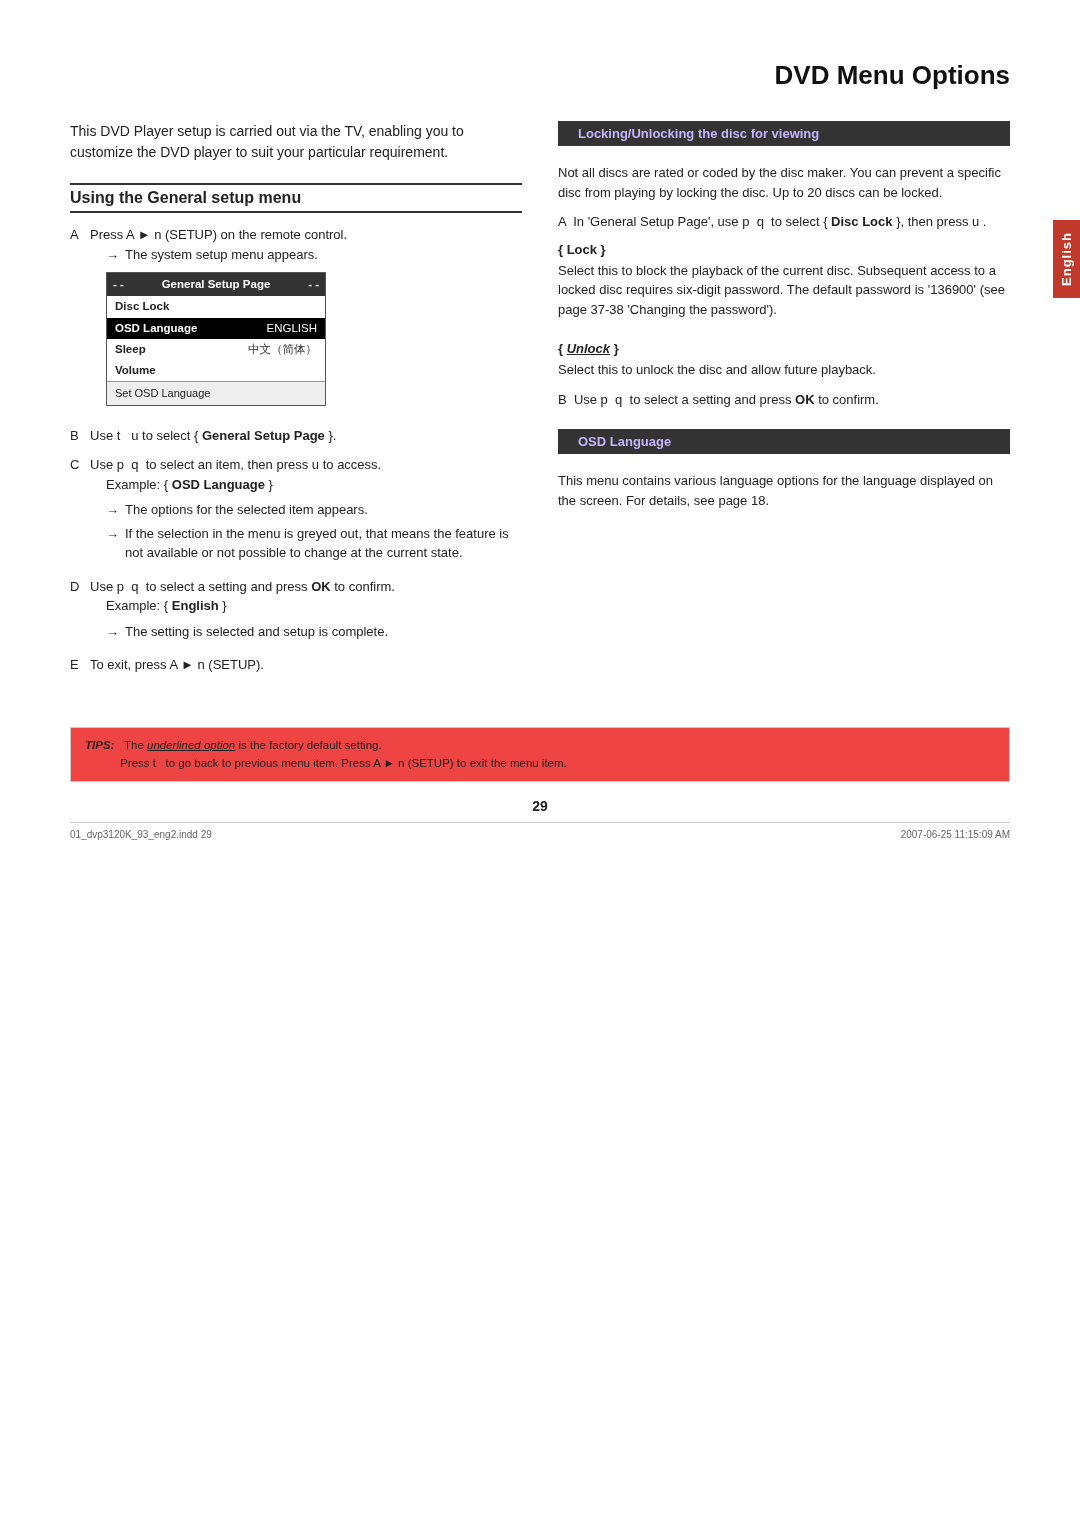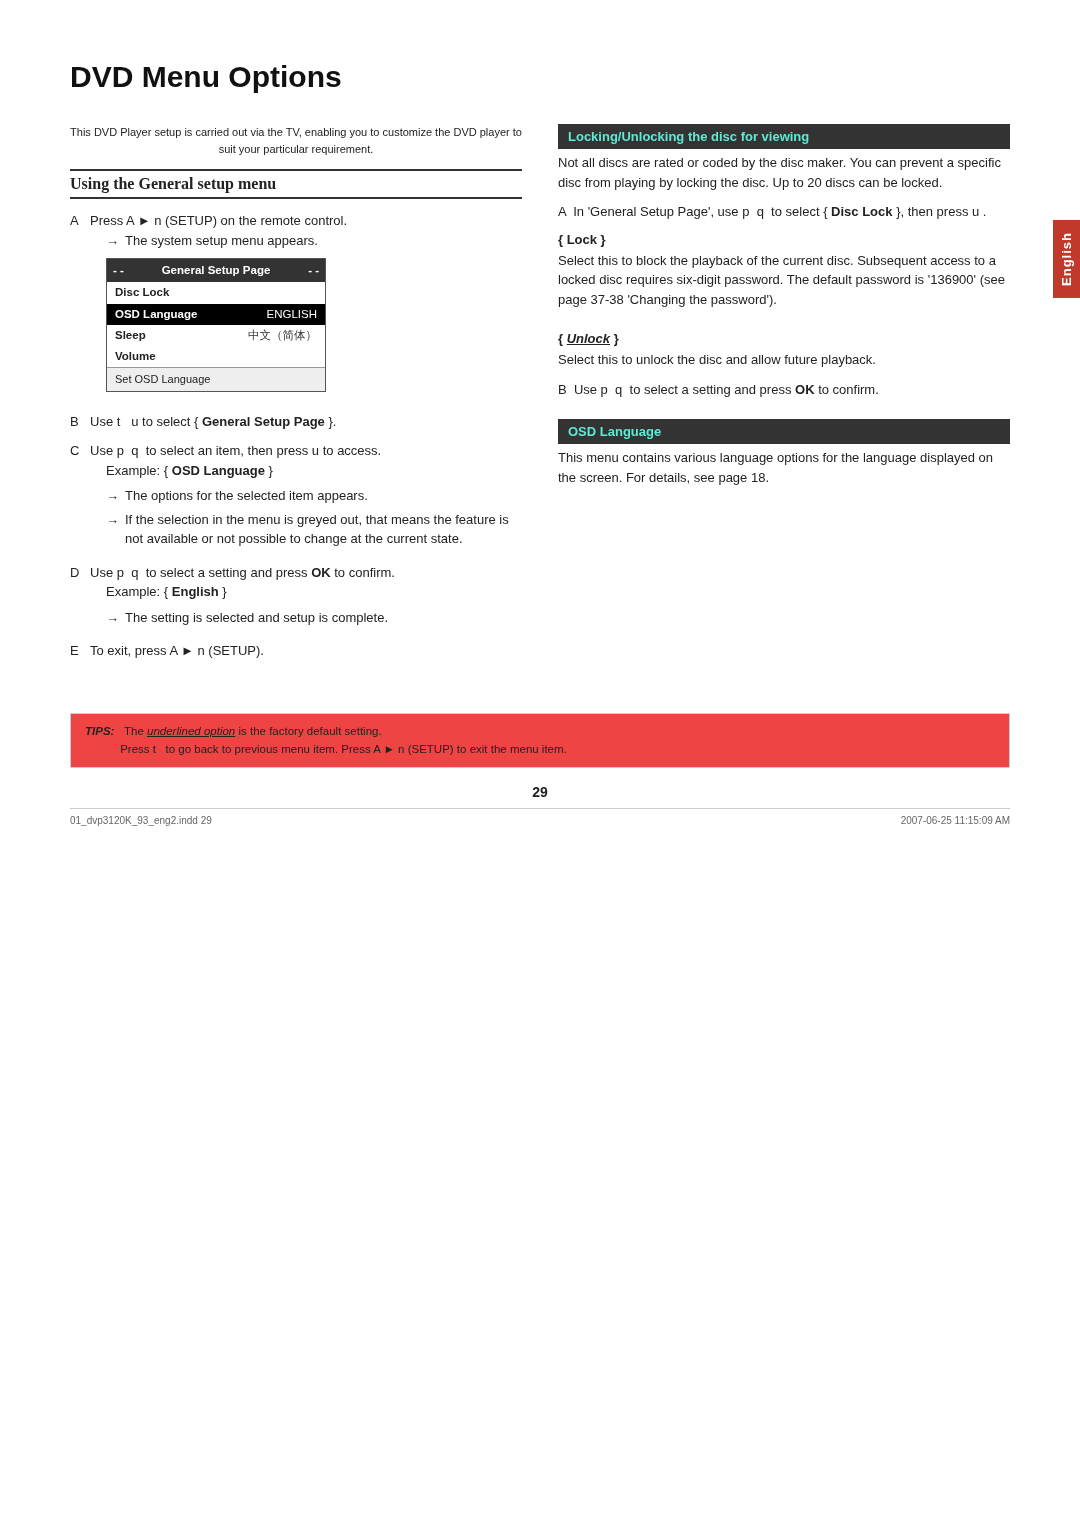--- a/index.html
+++ b/index.html
@@ -15,22 +15,22 @@
 
     .page-container {
       width: 1080px;
       min-height: 1527px;
       padding: 60px 70px 40px 70px;
       position: relative;
     }
 
     
     .page-title {
-      text-align: left;
-      font-size: 30px;
+      text-align: right;
+      font-size: 26px;
       font-weight: bold;
       margin-bottom: 30px;
       color: #111;
     }
 
     
     .two-col {
       display: flex;
       gap: 36px;
       margin-top: 0;
@@ -63,29 +63,27 @@
     }
 
     
     .section-heading {
       font-size: 16px;
       font-weight: bold;
       border-bottom: 2px solid #333;
       border-top: 2px solid #333;
       padding: 4px 0;
       margin-bottom: 12px;
-      font-family: Liberation Serif, serif;
     }
 
     
     .intro-text {
-      font-size: 11px;
+      font-size: 14px;
       line-height: 1.5;
-      margin-bottom: 12px;
-      text-align: center;
+      margin-bottom: 20px;
     }
 
     
     .steps-list {
       list-style: none;
       margin-bottom: 12px;
     }
 
     .steps-list li {
       margin-bottom: 10px;
@@ -150,25 +148,25 @@
     .setup-menu-footer {
       padding: 3px 8px;
       font-size: 11px;
       border-top: 1px solid #999;
       background: #eee;
     }
 
     
     .right-section-header {
       background: #333;
-      color: #5eead4;
-      padding: 5px 10px;
+      color: #c4b5fd;
+      padding: 5px 20px;
       font-size: 13px;
       font-weight: bold;
-      margin-bottom: 4px;
+      margin-bottom: 17px;
     }
 
     .right-section-header.osd {
       margin-top: 20px;
     }
 
     
     .sub-heading {
       font-weight: bold;
       margin: 10px 0 4px 0;

